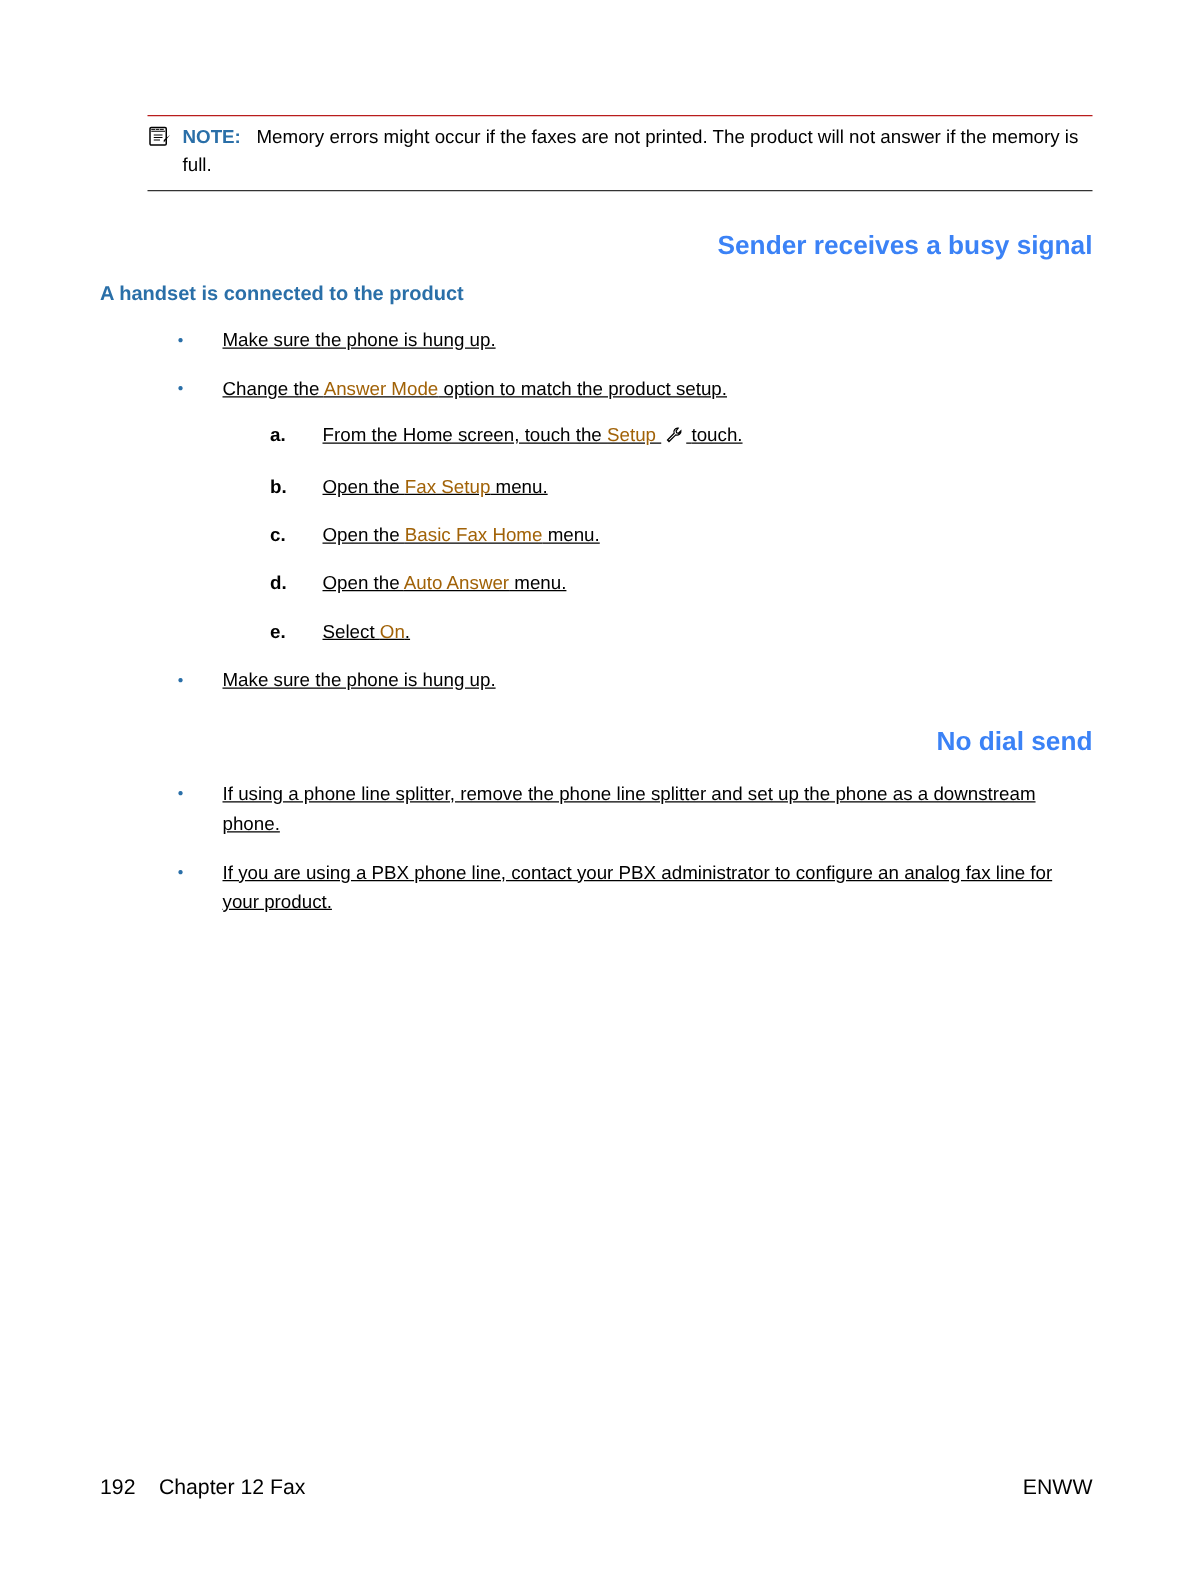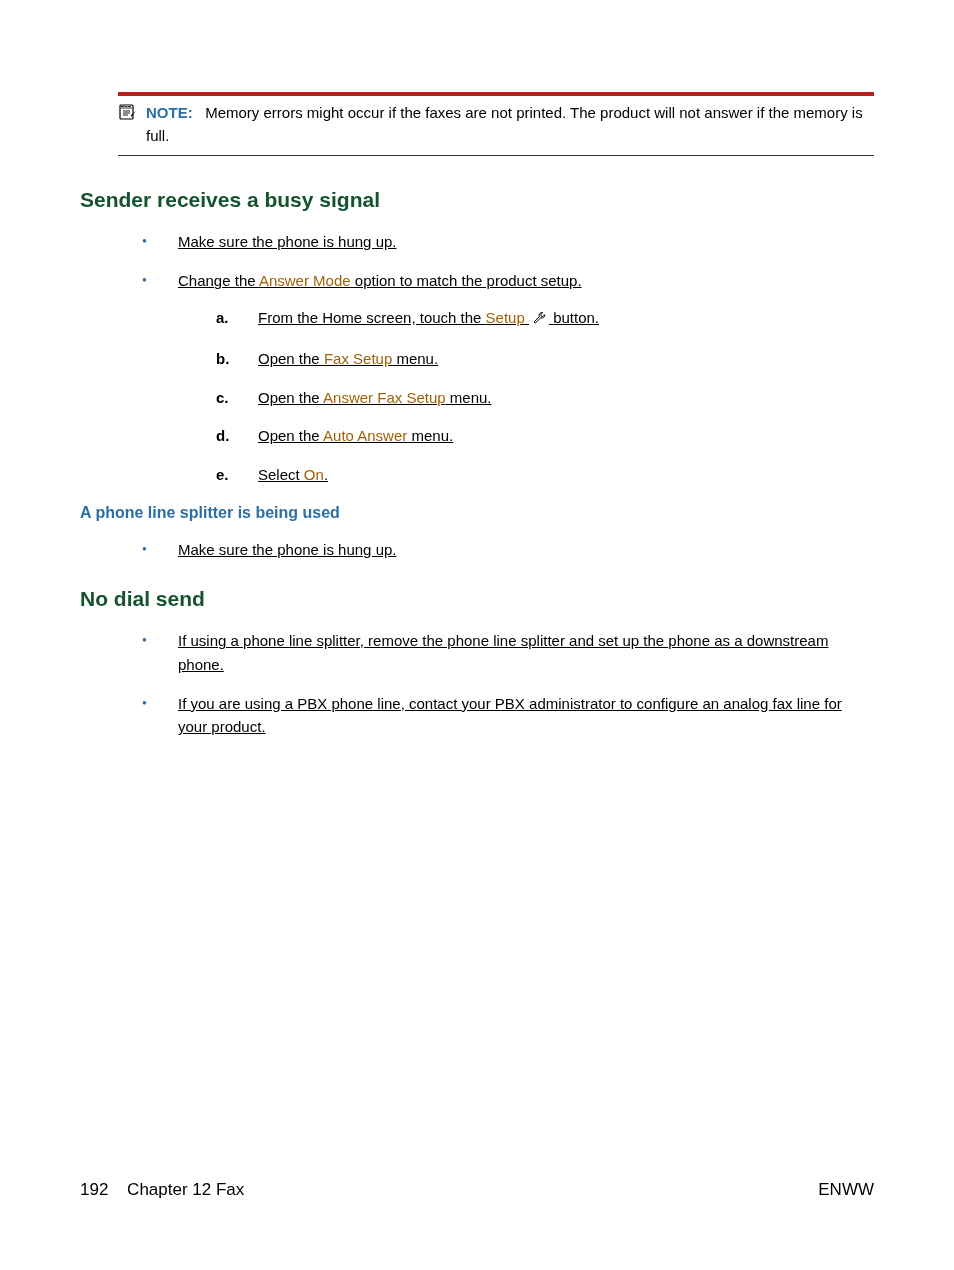--- a/index.html
+++ b/index.html
@@ -11,21 +11,21 @@
     font-size: 15px;
     color: #000;
     width: 954px;
     height: 1270px;
     position: relative;
   }
   .page {
     padding: 92px 80px 0 80px;
   }
   .note-box {
-    border-top: 4px solid #b91c1c;
+    border-top: 1px solid #b91c1c;
     border-bottom: 1px solid #333;
     padding: 6px 0 8px 0;
     margin-left: 38px;
     margin-bottom: 32px;
   }
   .note-inner {
     display: flex;
     align-items: flex-start;
   }
   .note-icon {
@@ -34,24 +34,25 @@
     margin-top: 1px;
   }
   .note-text {
     line-height: 1.5;
   }
   .note-label {
     font-weight: bold;
     color: #2a6fa8;
   }
   h2.section {
-    color: #14532d;
+    color: #3b82f6;
     font-size: 21px;
     font-weight: bold;
     margin: 26px 0 18px 0;
+    text-align: right;
   }
   h3.subsection {
     color: #2a6fa8;
     font-size: 16px;
     font-weight: bold;
     margin: 18px 0 16px 0;
   }
   ul.bullets {
     list-style: none;
     padding: 0;
@@ -130,52 +131,52 @@
       </span>
       <div class="note-text">
         <span class="note-label">NOTE:</span>
         &nbsp;&nbsp;<span>Memory errors might occur if the faxes are not printed. The product will not answer if the memory is full.</span>
       </div>
     </div>
   </div>
 
   <h2 class="section">Sender receives a busy signal</h2>
 
+  <h3 class="subsection">A handset is connected to the product</h3>
 
   <ul class="bullets">
     <li><span>Make sure the phone is hung up.</span></li>
     <li>
       <span>Change the </span><span class="ui-term">Answer Mode</span><span> option to match the product setup.</span>
       <ol class="lettered">
         <li>
           <span>From the Home screen, touch the </span><span class="ui-term">Setup</span>
           <span class="setup-icon">
             <svg width="16" height="16" viewBox="0 0 16 16">
               <path d="M11.5 2.5 a3 3 0 0 0 -3.2 4.1 L3 12 l1.2 1.2 5.4 -5.3 a3 3 0 0 0 4.1 -3.2 l-1.9 1.9 -1.5 -0.4 -0.4 -1.5 z" fill="none" stroke="#000" stroke-width="1"></path>
             </svg>
           </span>
-          <span> button.</span>
+          <span> touch.</span>
         </li>
         <li>
           <span>Open the </span><span class="ui-term">Fax Setup</span><span> menu.</span>
         </li>
         <li>
-          <span>Open the </span><span class="ui-term">Answer Fax Setup</span><span> menu.</span>
+          <span>Open the </span><span class="ui-term">Basic Fax Home</span><span> menu.</span>
         </li>
         <li>
           <span>Open the </span><span class="ui-term">Auto Answer</span><span> menu.</span>
         </li>
         <li>
           <span>Select </span><span class="ui-term">On</span><span>.</span>
         </li>
       </ol>
     </li>
   </ul>
 
-  <h3 class="subsection">A phone line splitter is being used</h3>
 
   <ul class="bullets">
     <li><span>Make sure the phone is hung up.</span></li>
   </ul>
 
   <h2 class="section">No dial send</h2>
 
   <ul class="bullets">
     <li><span>If using a phone line splitter, remove the phone line splitter and set up the phone as a downstream phone.</span></li>
   </ul>

